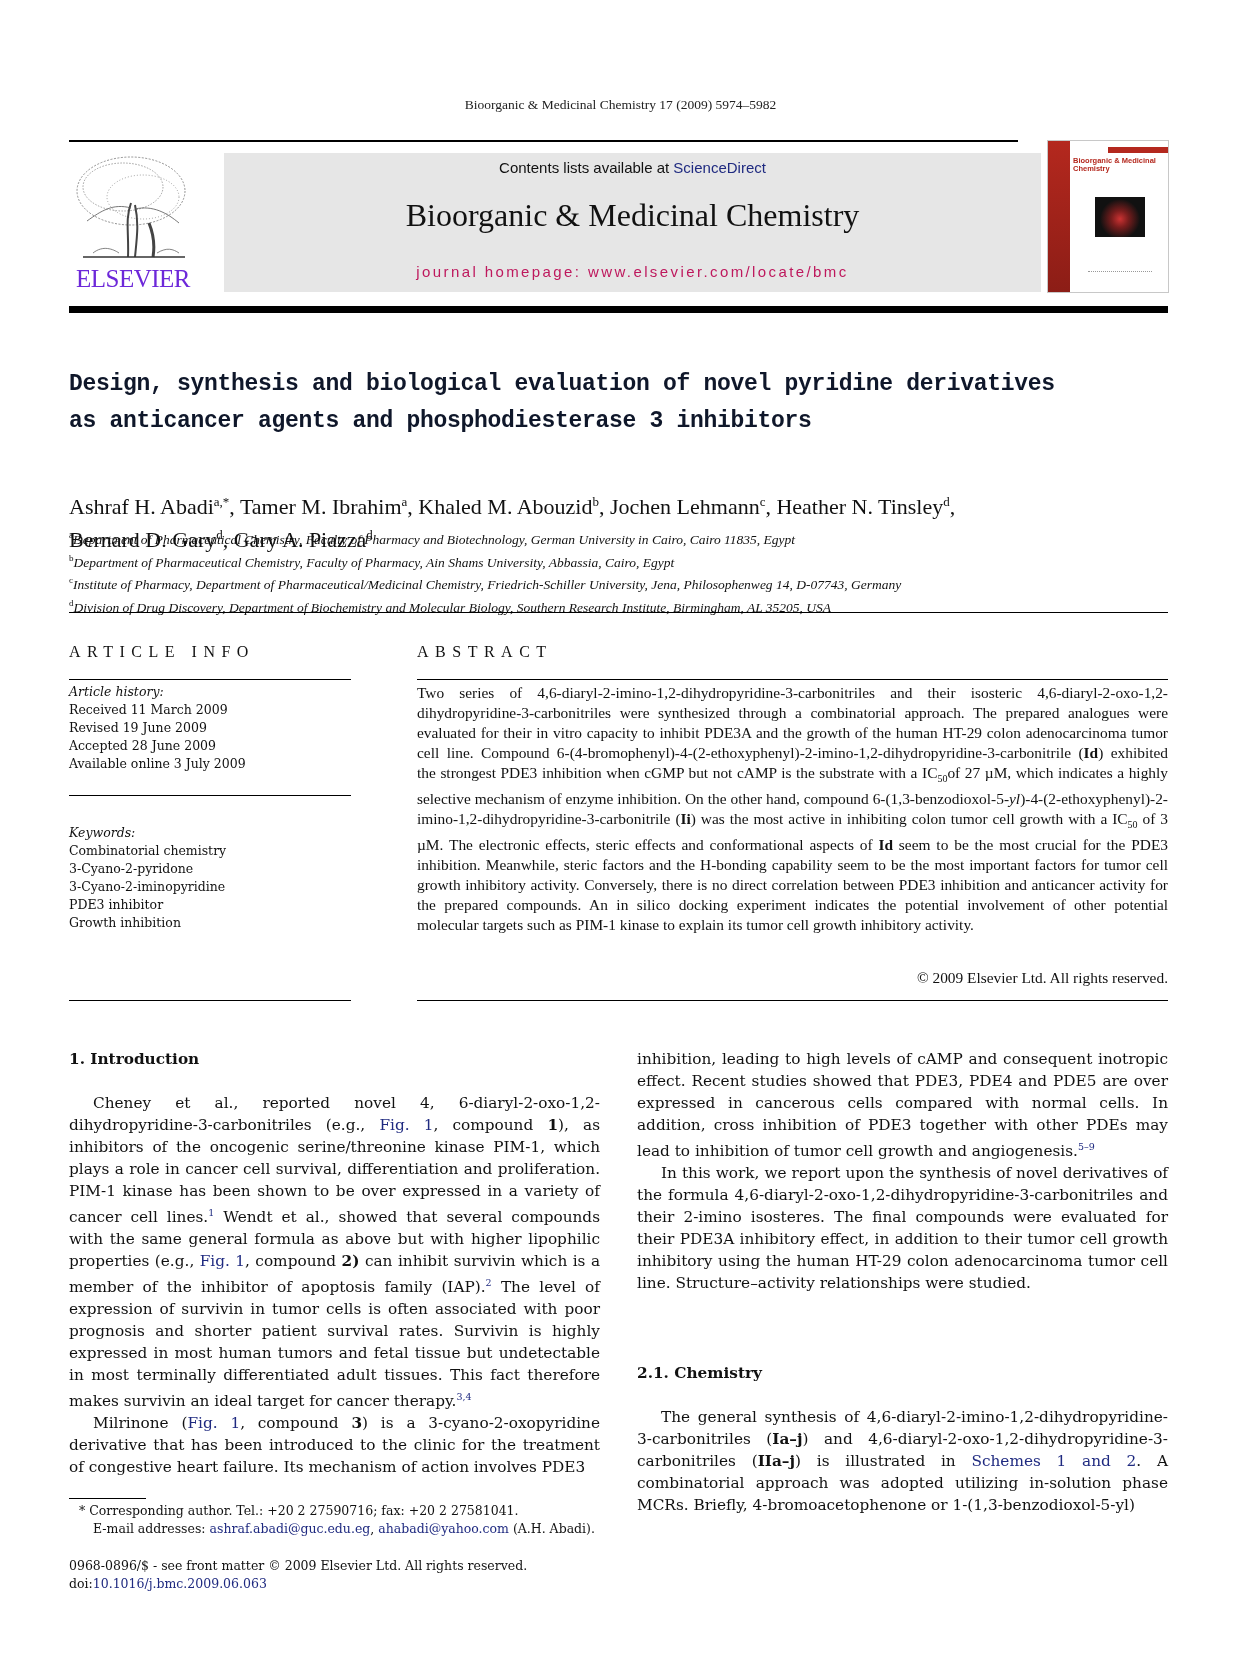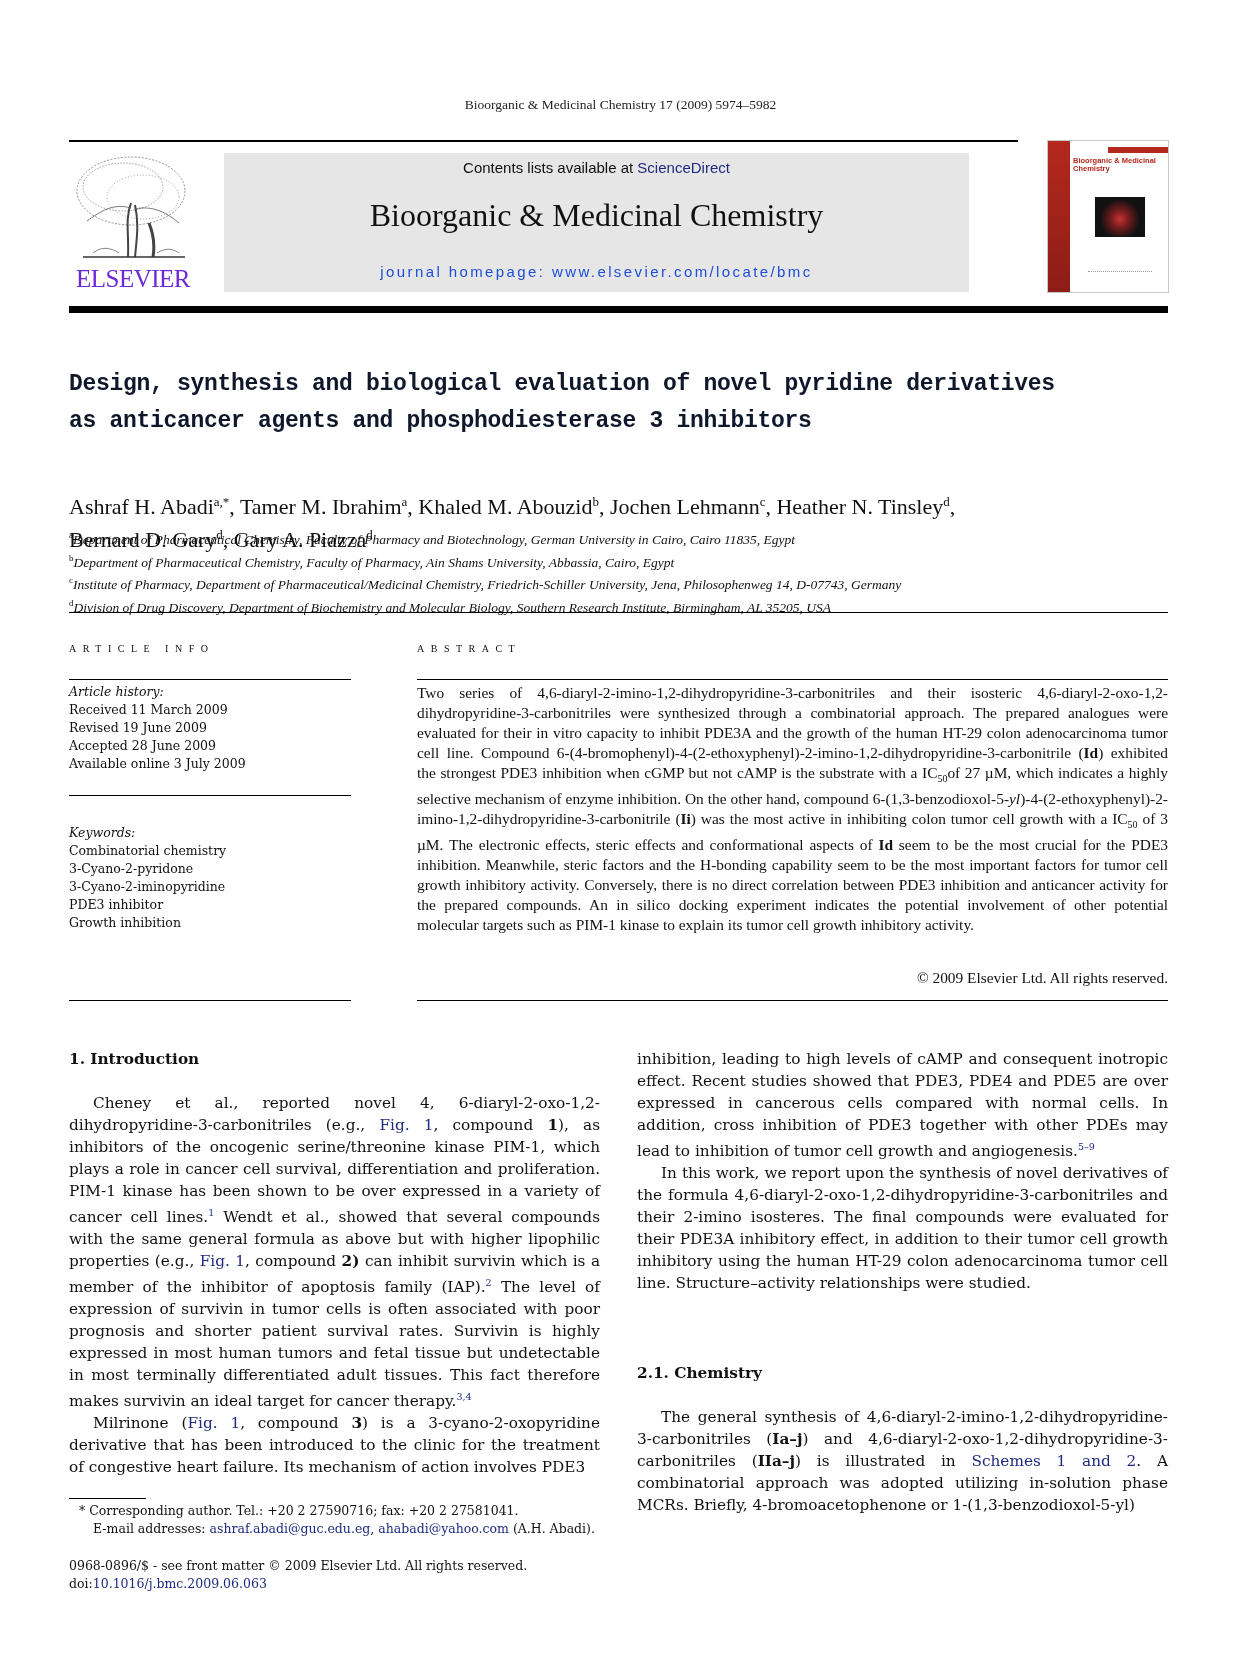--- a/index.html
+++ b/index.html
@@ -4,38 +4,38 @@
 <style>
   html, body { margin: 0; padding: 0; background: #ffffff; }
   body { width: 1241px; height: 1654px; position: relative; overflow: hidden; color: #111; font-family: "DejaVu Serif", "Liberation Serif", serif; }
   .abs { position: absolute; }
   .running-head { left: 0; width: 1241px; top: 97px; text-align: center; font-family: "Liberation Serif", serif; font-size: 13.5px; color: #222; }
   .thin-rule { left: 69px; width: 949px; top: 140px; height: 1.5px; background: #000; }
   .thick-rule { left: 69px; width: 1099px; top: 306px; height: 7px; background: #000; }
   .logo { left: 69px; top: 153px; width: 128px; height: 140px; }
   .logo .tree { position:absolute; left:4px; top:0; width:118px; height:112px; }
   .logo .wordmark { position:absolute; left:0; top:112px; width:128px; text-align:center; color:#6d28d9; font-family:"Liberation Serif", serif; font-size:25px; letter-spacing:-0.5px; }
-  .masthead { left: 224px; top: 153px; width: 745px; height: 139px; background: #e6e6e6; }
+  .masthead { left: 224px; top: 153px; width: 817px; height: 139px; background: #e6e6e6; }
   .masthead .contents { position:absolute; top:6px; left:0; width:100%; text-align:center; font-family:"Liberation Sans", sans-serif; font-size:15px; color:#111; }
   .masthead .contents a { color:#1f2a80; text-decoration:none; }
   .masthead .jtitle { position:absolute; top:44px; left:0; width:100%; text-align:center; font-family:"Liberation Serif", serif; font-size:32px; color:#111; }
-  .masthead .homepage { position:absolute; top:110px; left:0; width:100%; text-align:center; font-family:"Liberation Sans", sans-serif; font-size:15px; letter-spacing:2.4px; color:#1d4ed8; }
+  .masthead .homepage { position:absolute; top:110px; left:0; width:100%; text-align:center; font-family:"Liberation Sans", sans-serif; font-size:15px; letter-spacing:2.4px; color:#be185d; }
   .cover { left: 1047px; top: 140px; width: 120px; height: 151px; border: 1px solid #c8c8c8; background: #fff; overflow: hidden; }
   .cover .spine { position:absolute; left:0; top:0; width:22px; height:100%; background: linear-gradient(#b4281e, #8c1d16); }
   .cover .topbar { position:absolute; left:60px; top:6px; width:60px; height:6px; background:#b4281e; }
   .cover .ctitle { position:absolute; left:25px; top:16px; width:94px; font-family:"Liberation Sans", sans-serif; font-weight:bold; font-size:7.5px; line-height:8px; color:#b4281e; }
   .cover .img { position:absolute; left:47px; top:56px; width:50px; height:40px; background: radial-gradient(circle at 50% 55%, #c33 0, #7a1d1d 25%, #111 60%); }
   .cover .foot { position:absolute; left:40px; top:130px; width:64px; height:10px; border-top:1px dotted #999; }
   .title { left: 69px; top: 366px; width: 1100px; font-family:Liberation Mono, monospace; font-weight: bold; font-size: 23px; line-height: 37px; color:#0f172a; letter-spacing:-0.3px; }
   .authors { left: 69px; top: 456px; width: 1100px; font-family:"Liberation Serif", serif; font-size: 22px; line-height: 28px; color:#111;margin-top:32px; }
   .authors sup { font-size: 13px; }
   .affils { left: 69px; top: 526px; width: 1100px; font-family:"Liberation Serif", serif; font-style: italic; font-size: 13.5px; line-height: 18px; color:#111; }
   .affils sup { font-size: 9px; font-style: normal; }
   .rule1 { left: 69px; width: 1099px; top: 612px; height: 1px; background:#000; }
-  .label-caps { font-family:"Liberation Serif", serif; font-size: 10px; letter-spacing: 6.5px; color:#111; }
+  .label-caps { font-family:"Liberation Serif", serif; font-size: 16px; letter-spacing: 6.5px; color:#111; }
   .ai-label { left: 69px; top: 643px; }
   .ab-label { left: 417px; top: 643px; }
   .ai-rule { left: 69px; width: 282px; height: 1px; background:#000; }
   .ab-rule { left: 417px; width: 751px; height: 1px; background:#000; }
   .ai-block { left: 69px; width: 290px; font-family:"DejaVu Serif", serif; font-size: 12.5px; line-height: 18px; color:#111; }
   .ai-block .hd { font-style: italic; }
   .abstract { left: 417px; top: 683px; width: 751px; font-family:"Liberation Serif", serif; font-size: 15.4px; line-height: 20px; text-align: justify; color:#111; }
   .copyright { left: 417px; top: 969px; width: 751px; text-align: right; font-family:"Liberation Serif", serif; font-size: 15.4px; color:#111; }
   .col { width: 531px; font-family:"DejaVu Serif", serif; font-size: 15.3px; line-height: 22px; text-align: justify; color:#111; }
   .col p { margin: 0; text-indent: 24px; }

